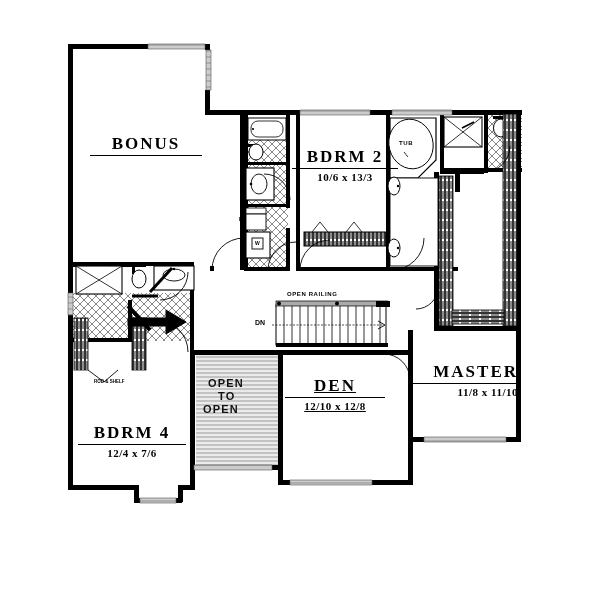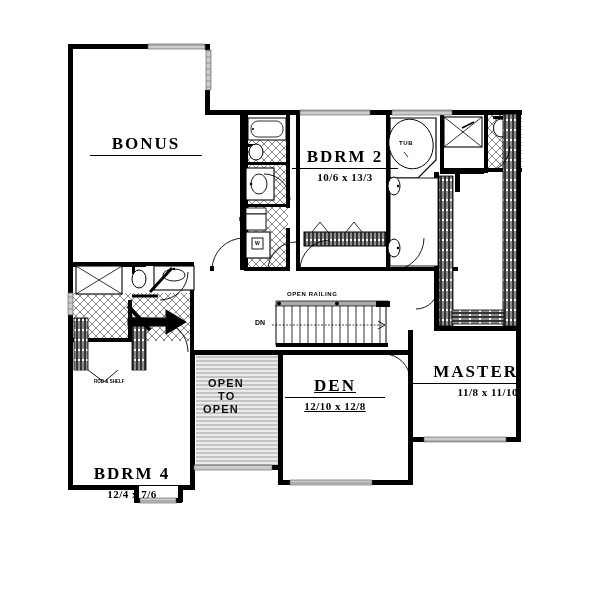--- a/index.html
+++ b/index.html
@@ -347,21 +347,21 @@
   <div class="room-label" style="left:410px; top:362px; width:108px;text-align:right;">
     <span class="rl-name">MASTER</span>
     <span class="rl-dim">11/8  x  11/10</span>
   </div>
 
   <div class="room-label" style="left:285px; top:376px; width:100px;text-decoration:underline;">
     <span class="rl-name">DEN</span>
     <span class="rl-dim">12/10  x  12/8</span>
   </div>
 
-  <div class="room-label" style="left:78px; top:423px; width:108px;margin-top:41px;">
+  <div class="room-label" style="left:78px; top:423px; width:108px;">
     <span class="rl-name">BDRM  4</span>
     <span class="rl-dim">12/4  x  7/6</span>
   </div>
 
   <div class="plain-label tiny-label" style="left:287px; top:291px;">OPEN  RAILING</div>
 
   <div class="plain-label" style="left:255px; top:319px; font-size:7px; font-weight:700;">DN</div>
 
   <div class="stack-label" style="left:208px; top:377px;">OPEN</div>
   <div class="stack-label" style="left:218px; top:390px;">TO</div>

